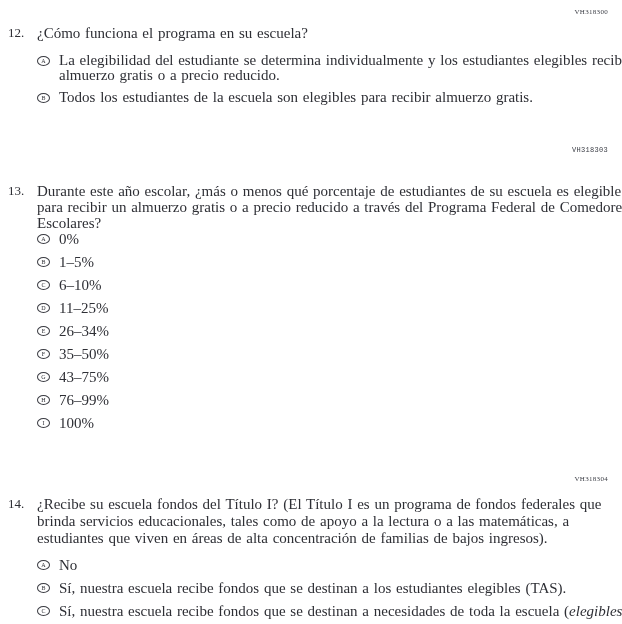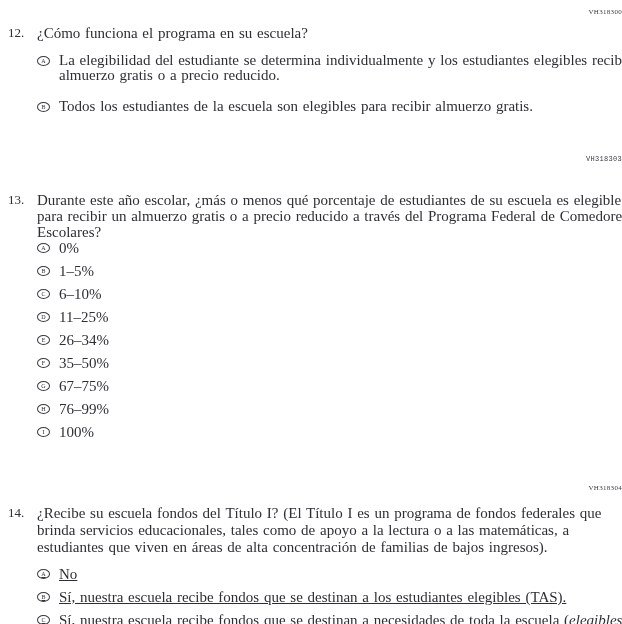--- a/index.html
+++ b/index.html
@@ -5,21 +5,21 @@
   html, body {
     margin: 0;
     padding: 0;
     background: #ffffff;
   }
   .page {
     position: relative;
     width: 622px;
     height: 624px;
     box-sizing: border-box;
-    padding: 8px 0 0 8px;
+    padding: 8px 14px 0 8px;
     overflow: hidden;
     background: #ffffff;
     font-family: "Liberation Serif", "DejaVu Serif", serif;
     color: #2e2f35;
   }
   .code {
     text-align: right;
     font-size: 7px;
     line-height: 9px;
     letter-spacing: 0.3px;
@@ -78,31 +78,31 @@
     line-height: 15px;
     word-spacing: 1px;
     white-space: nowrap;
   }
   .opt-13 .opt-text, .opt-14 .opt-text { line-height: 16px; }
   .it { font-style: italic; }
 
   
   .q12 .q-head { margin-top: 8px; }
   .q12 .options { margin-top: 12px; }
-  .q12 .opt + .opt { margin-top: 16px; }
+  .q12 .opt + .opt { margin-top: 7px; }
 
   .sec13 .code { margin-top: 41px; font-family: Liberation Mono, monospace; }
   .q13 .q-head { margin-top: 28px; }
   .q13 .options { margin-top: 0; }
   .opt-13 { margin-bottom: 7px; }
 
   .sec14 .code { margin-top: 44px; }
   .q14 .q-head { margin-top: 12px; }
   .q14 .options { margin-top: 10px; }
-  .opt-14 { margin-bottom: 7px; text-decoration: underline; }
+  .opt-14 { margin-bottom: 7px; }
 </style>
 </head>
 <body>
 
 <div class="page">
 
   <section class="sec12">
     <div class="code">VH318300</div>
     <div class="q12">
       <div class="q-head">
@@ -167,21 +167,21 @@
         <li class="opt opt-13">
           <span class="oval">
               <span class="oval-letter">F</span>
             </span>
           <div class="opt-text">35–50%</div>
         </li>
         <li class="opt opt-13">
           <span class="oval">
               <span class="oval-letter">G</span>
             </span>
-          <div class="opt-text">67–75%</div>
+          <div class="opt-text">43–75%</div>
         </li>
         <li class="opt opt-13">
           <span class="oval">
               <span class="oval-letter">H</span>
             </span>
           <div class="opt-text">76–99%</div>
         </li>
         <li class="opt opt-13">
           <span class="oval">
               <span class="oval-letter">I</span>

